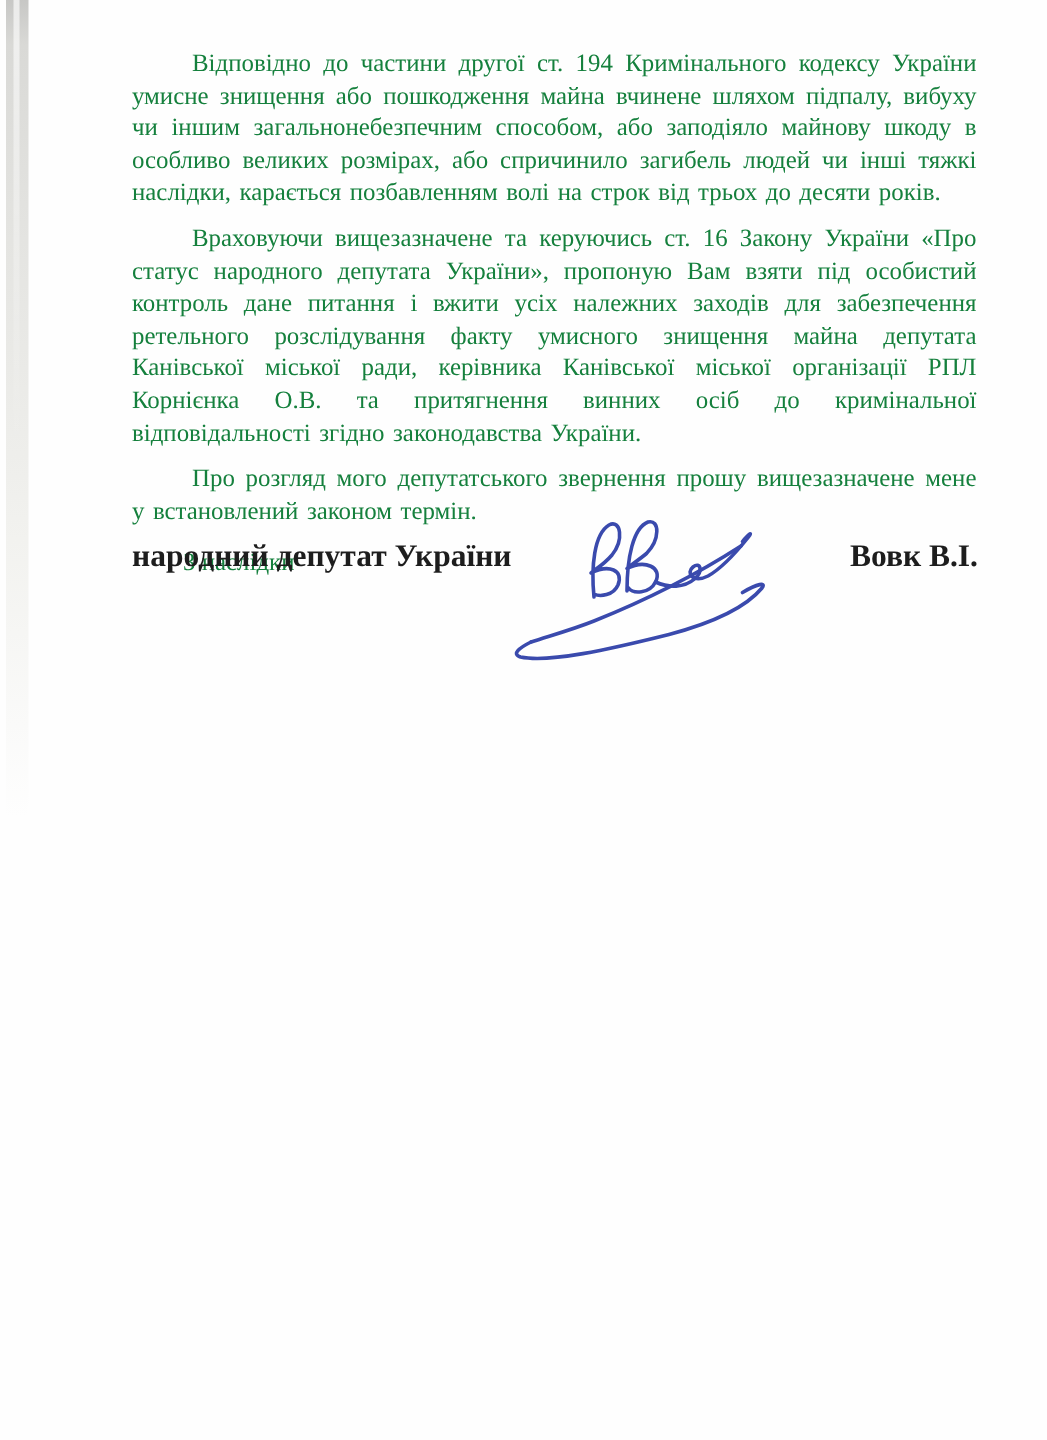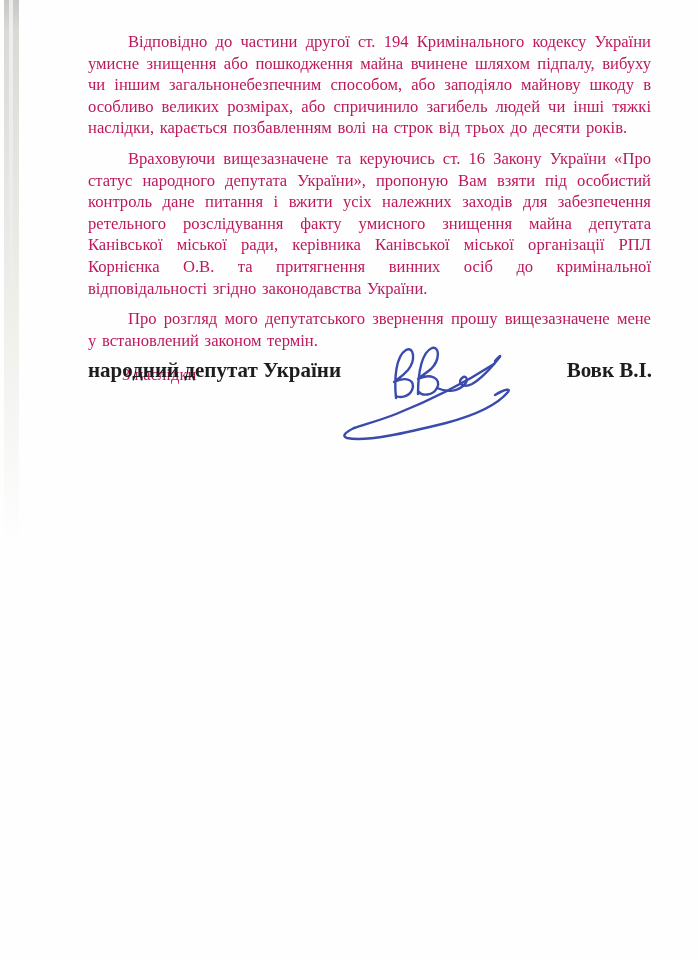--- a/index.html
+++ b/index.html
@@ -38,21 +38,21 @@
     top: 0;
     width: 4px;
     height: 300px;
     background: linear-gradient(to bottom, rgba(255,255,255,.65), rgba(255,255,255,0));
   }
   .content {
     position: absolute;
     left: 88px;
     top: 31px;
     width: 563px;
-    color: #be185d;
+    color: #15803d;
     font-size: 16.6px;
     line-height: 21.6px;
     text-align: justify;
   }
   .para {
     text-indent: 40px;
     margin-bottom: 9px;
     word-spacing: 1.5px;
   }
   .closing {

